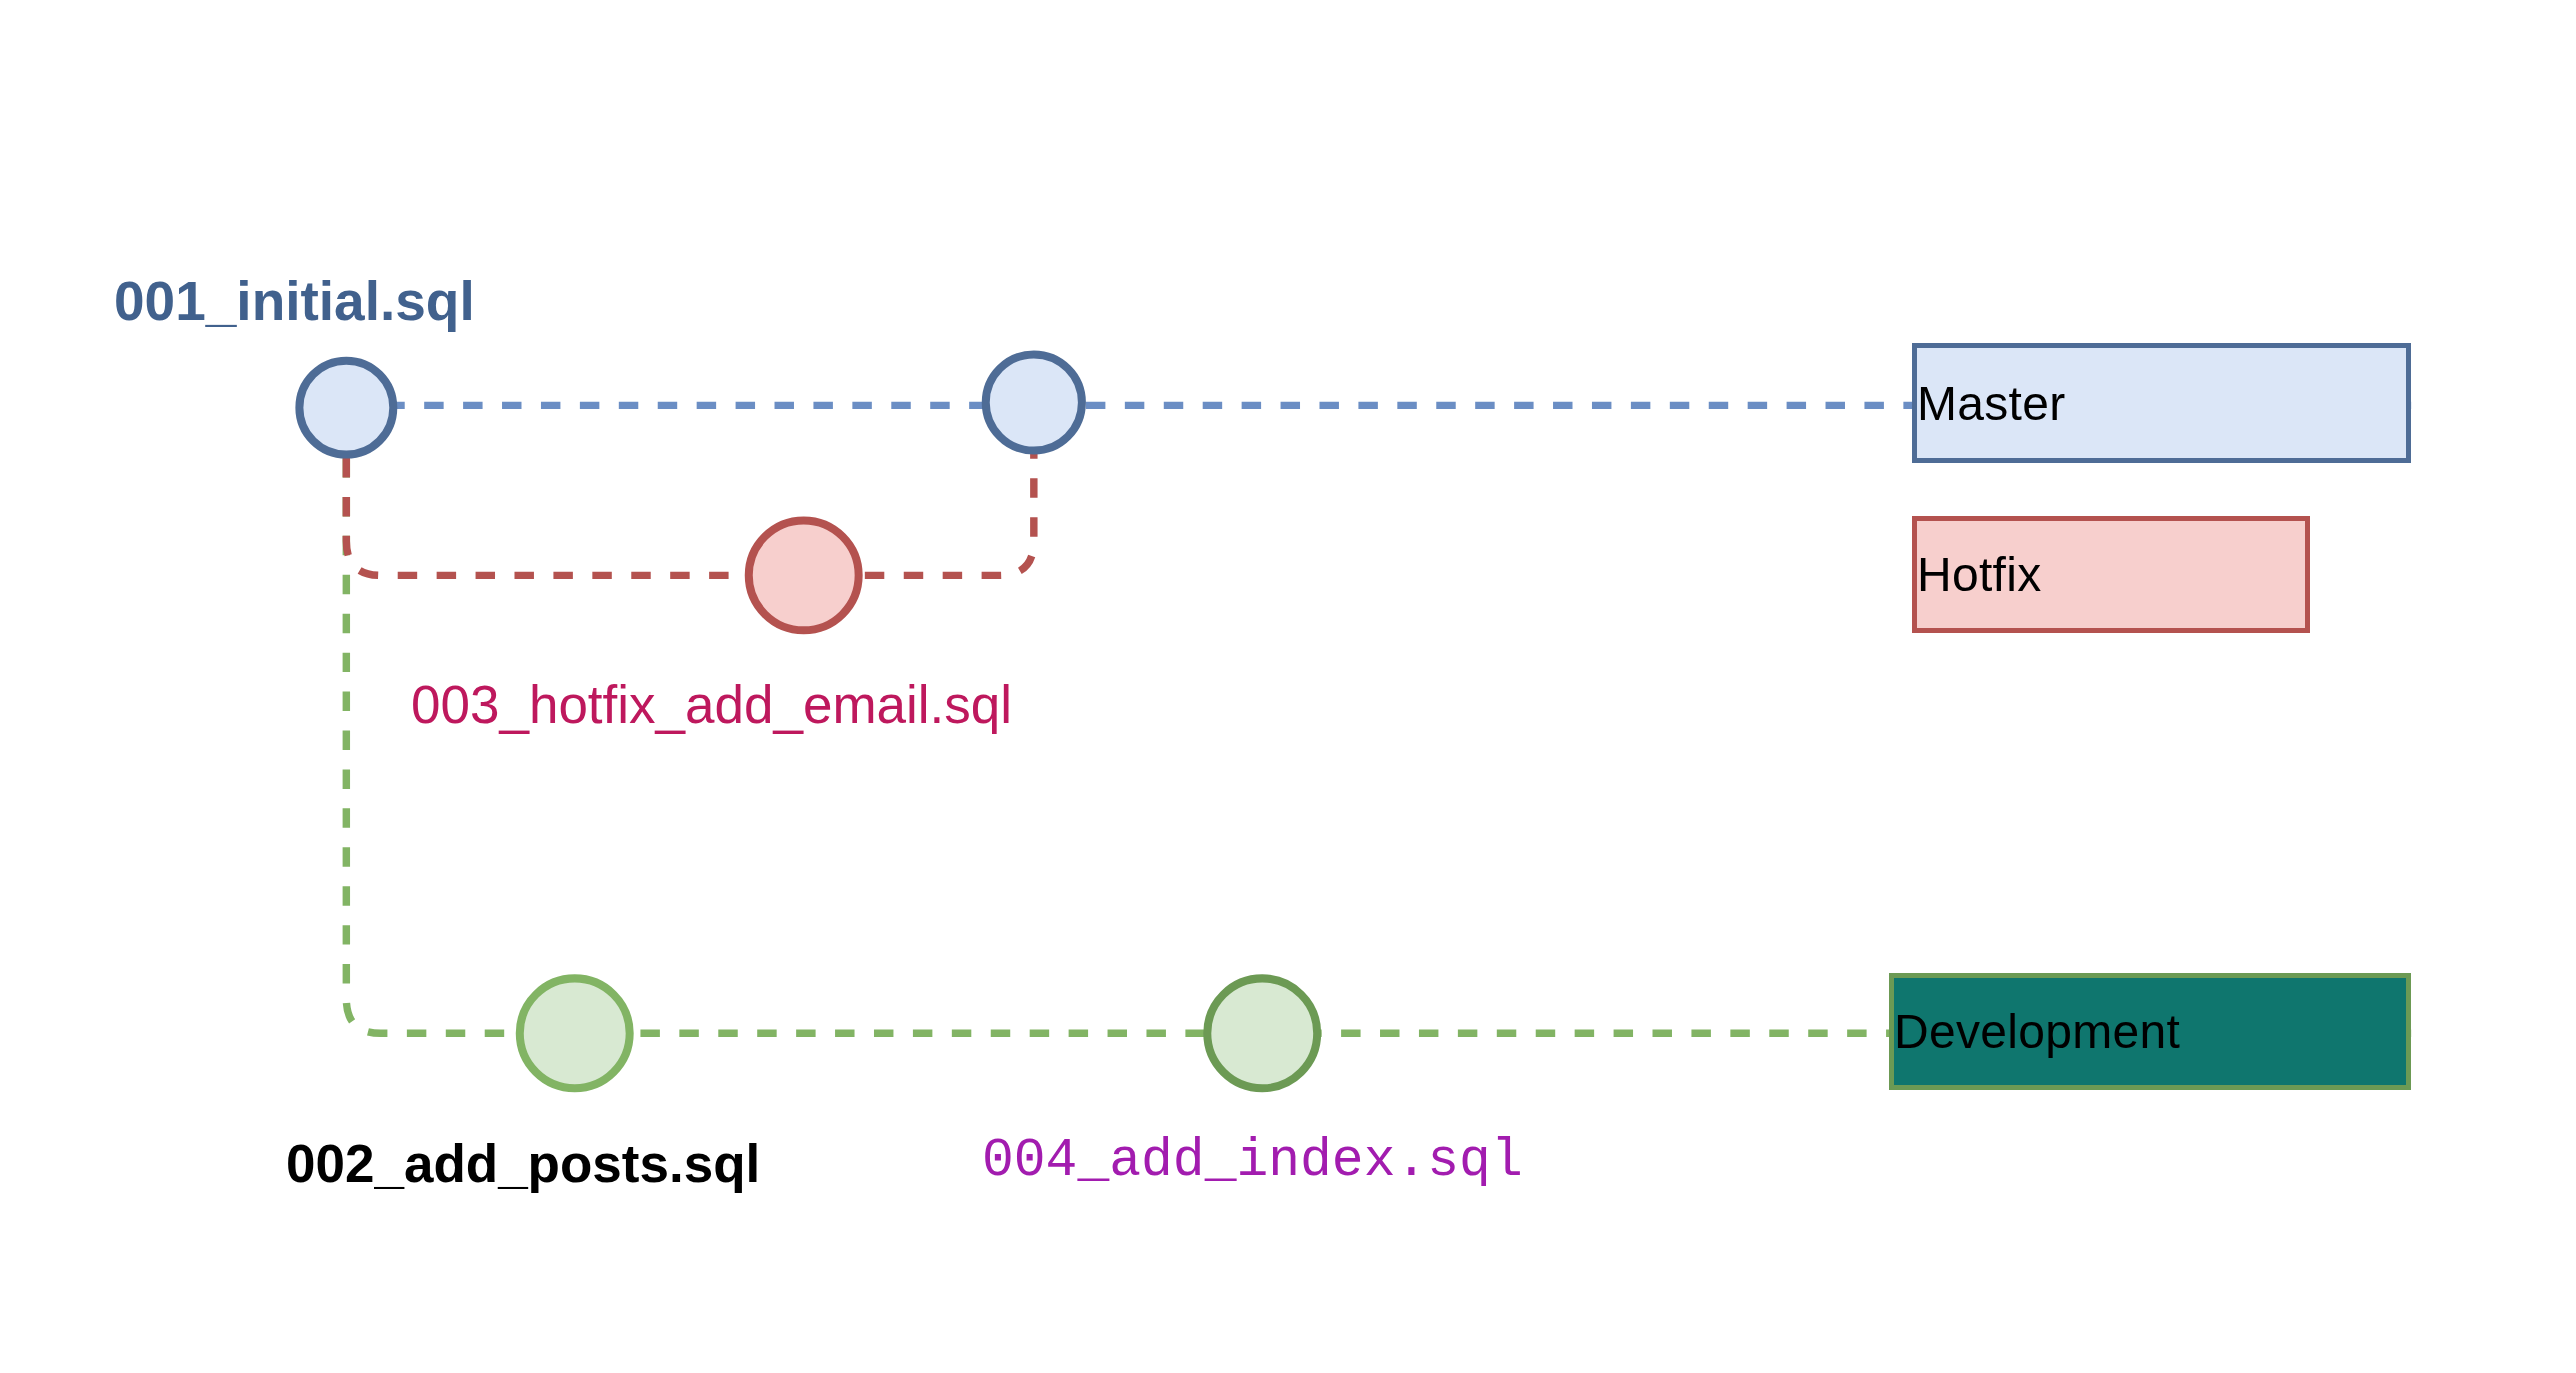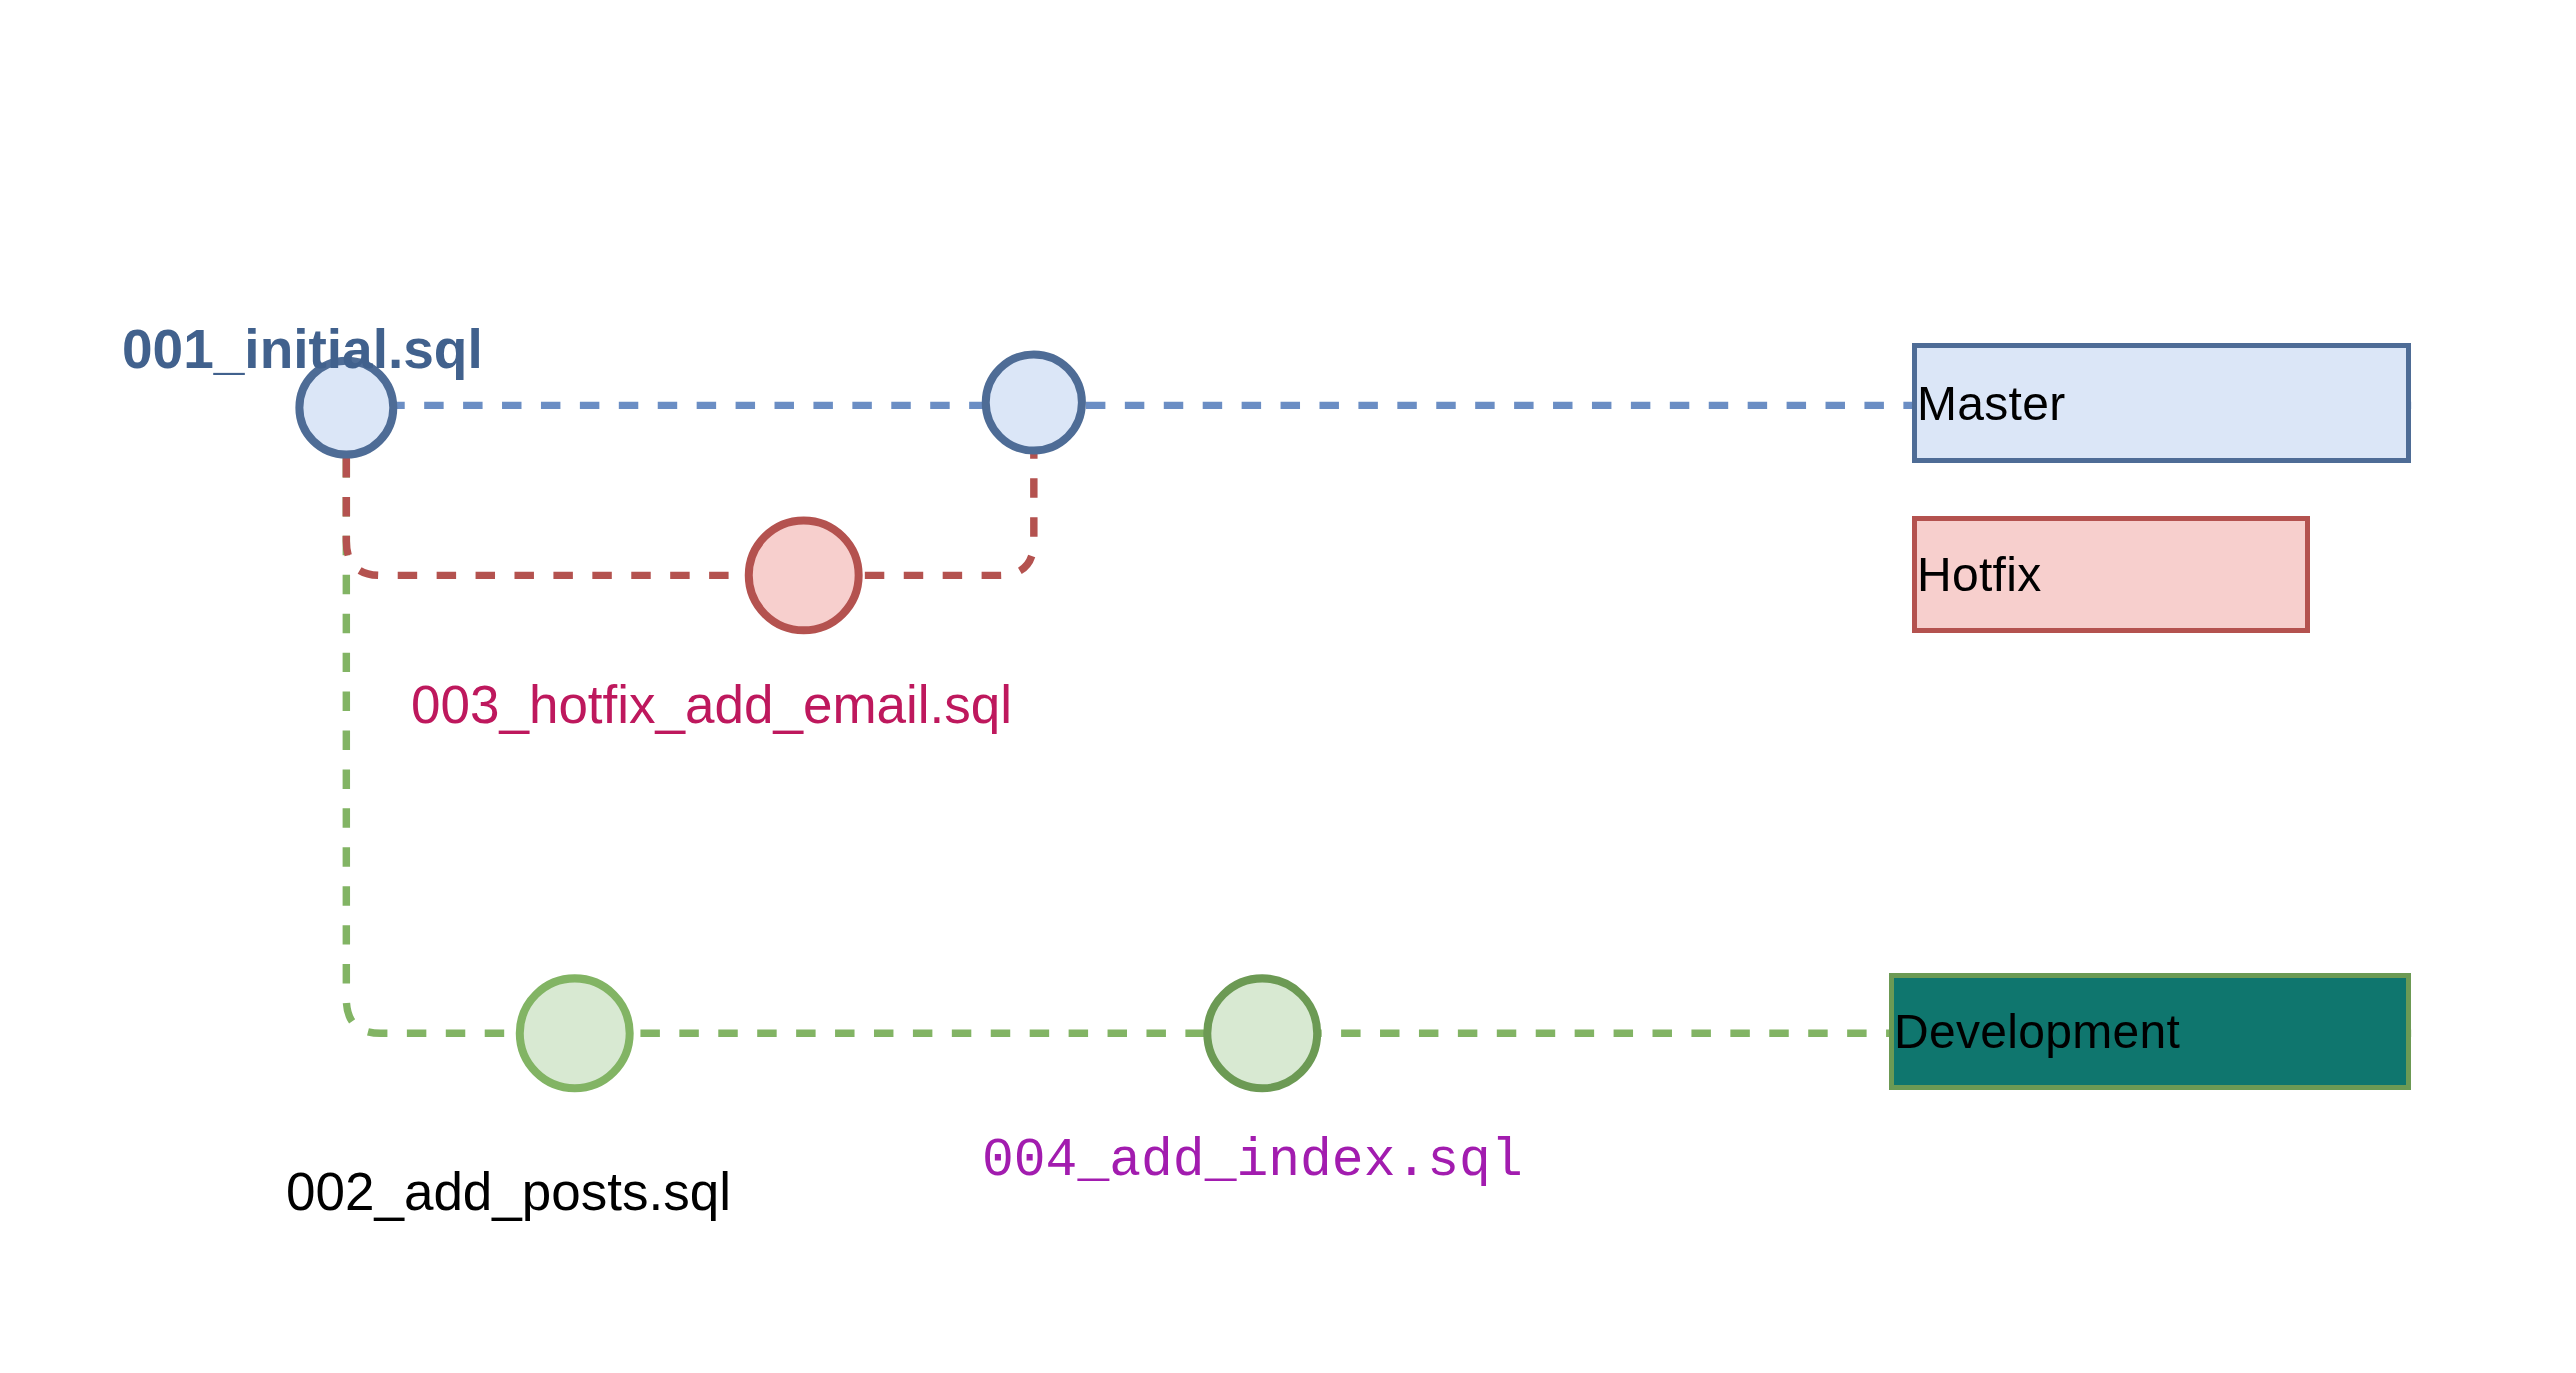--- a/index.html
+++ b/index.html
@@ -57,25 +57,25 @@
 
     <circle cx="1004" cy="1805" r="96" fill="#d8e9d2" stroke="#82b464" stroke-width="14"></circle>
 
     <circle cx="2205" cy="1805" r="96" fill="#d8e9d2" stroke="#6c9a54" stroke-width="14"></circle>
 
     <circle cx="605" cy="712" r="82" fill="#dbe6f7" stroke="#4e6c96" stroke-width="14"></circle>
 
     <circle cx="1806" cy="703" r="84" fill="#dbe6f7" stroke="#4e6c96" stroke-width="14"></circle>
   </svg>
 
-  <div class="node-label" style="left:122px; top:269px; font-size:55px; font-weight:bold; color:#41618d;margin-top:48px;">001_initial.sql</div>
+  <div class="node-label" style="left:114px; top:269px; font-size:55px; font-weight:bold; color:#41618d;">001_initial.sql</div>
 
   <div class="node-label" style="left:411px; top:674px; font-size:53px; font-weight:normal; color:#be185d;">003_hotfix_add_email.sql</div>
 
-  <div class="node-label" style="left:286px; top:1161px; font-size:53px; font-weight:normal; color:#000000;">002_add_posts.sql</div>
+  <div class="node-label" style="left:286px; top:1133px; font-size:53px; font-weight:bold; color:#000000;">002_add_posts.sql</div>
 
   <div class="node-label" style="left:982px; top:1131px; font-size:53px; font-weight:normal; color:#a21caf;font-family:Liberation Mono, monospace;">004_add_index.sql</div>
 
   <div class="legend-box" style="left:1912px; top:343px; width:499px; height:120px; background:#dbe6f7; border:5.2px solid #4e6c96;">
     <span>Master</span>
   </div>
 
   <div class="legend-box" style="left:1912px; top:516px; width:398px; height:117px; background:#f7cfcd; border:5.2px solid #b4524f;">
     <span>Hotfix</span>
   </div>

